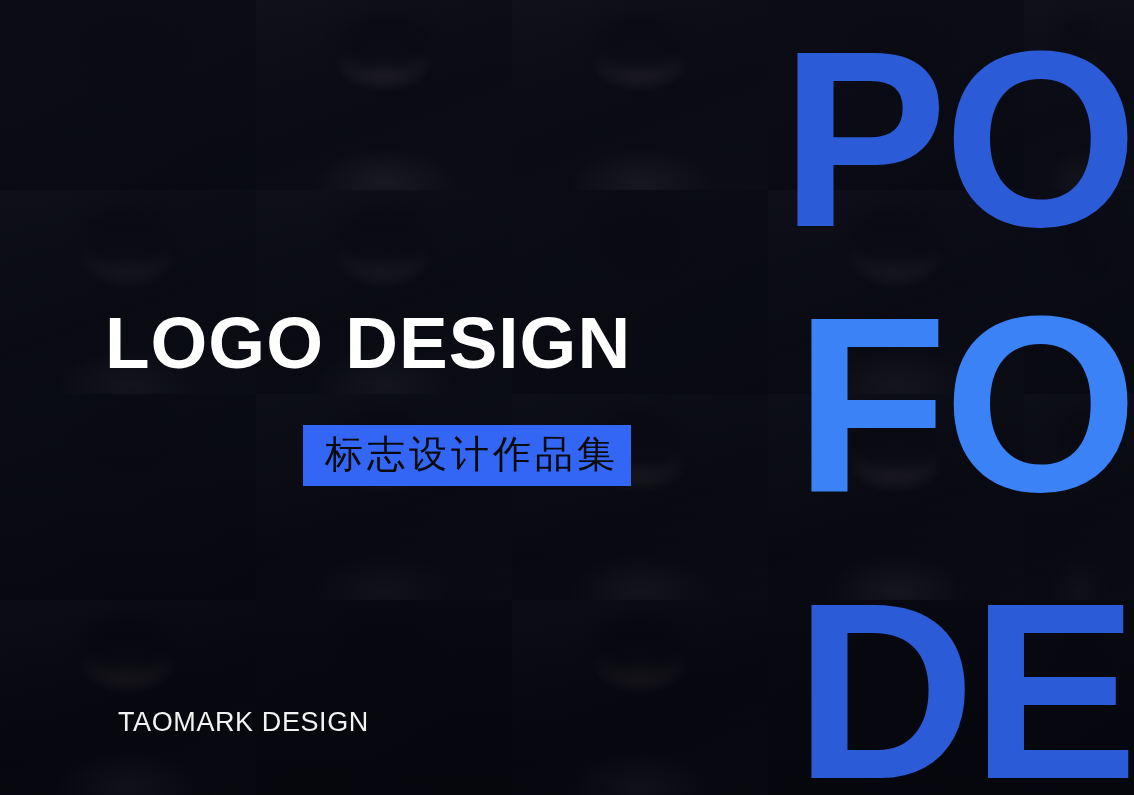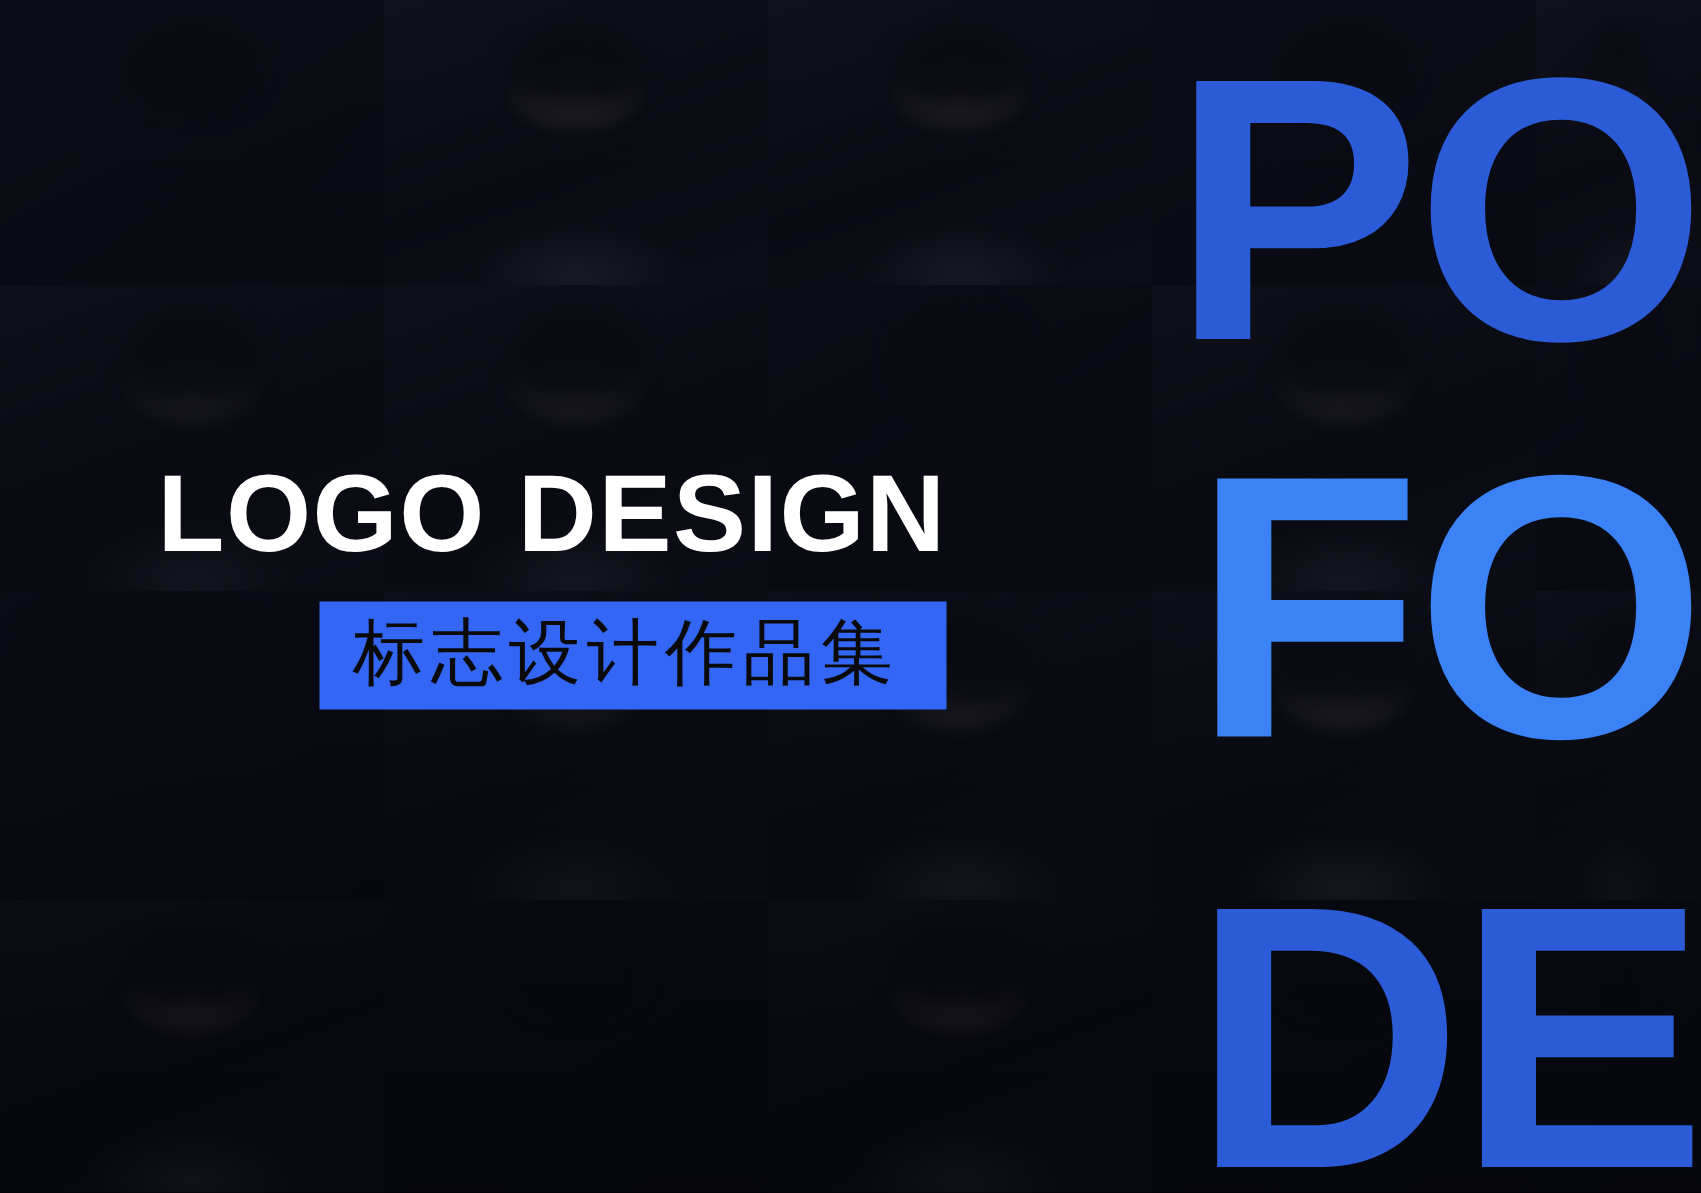--- a/index.html
+++ b/index.html
@@ -102,24 +102,24 @@
   #main-title {
     font-size:73px;
     font-weight:bold;
     color:#ffffff;
     letter-spacing:1px;
     line-height:1;
     white-space:nowrap;
   }
   #subtitle-badge {
     display:inline-block;
-    margin-top:22px;
+    margin-top:46px;
     margin-left:3px;
-    padding:9px 32px 11px 22px;
-    font-size:48px;
+    padding:9px 12px 11px 22px;
+    font-size:38px;
     line-height:1.08;
     letter-spacing:4px;
     color:#0a0a0a;
     white-space:nowrap;
     font-family:"DejaVu Sans","Liberation Sans",sans-serif;
   }
 
   
   #brand-mark {
     position:absolute;
@@ -205,14 +205,15 @@
     <div class="bigtype-row" id="bigtype-row-1" style="color: rgb(43, 91, 215); top: 50px;">PO</div>
     <div class="bigtype-row" id="bigtype-row-2" style="color: #3b82f6; top: 315px;">FO</div>
     <div class="bigtype-row" id="bigtype-row-3" style="color: rgb(43, 91, 215); top: 602px;">DE</div>
   </div>
 
   <div id="headline-block">
     <div id="main-title" style="color: rgb(255, 255, 255);">LOGO DESIGN</div>
     <div id="subtitle-badge" style="background: rgb(51, 102, 245); color: rgb(10, 10, 10);">标志设计作品集</div>
   </div>
 
+  <div id="brand-mark">TAOMARK DESIGN</div>
 
 </div>
 
 </body></html>

